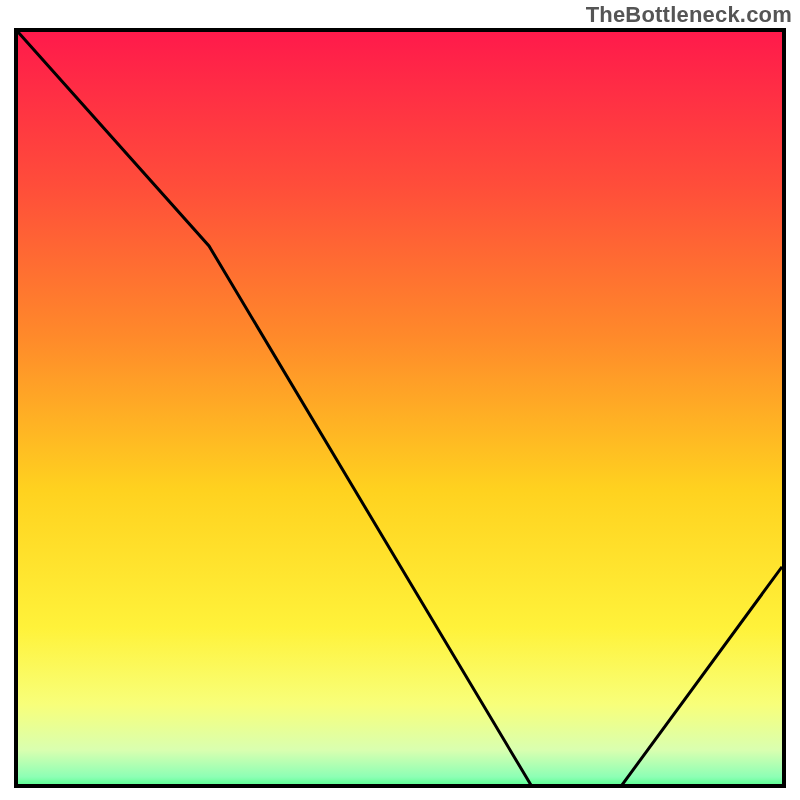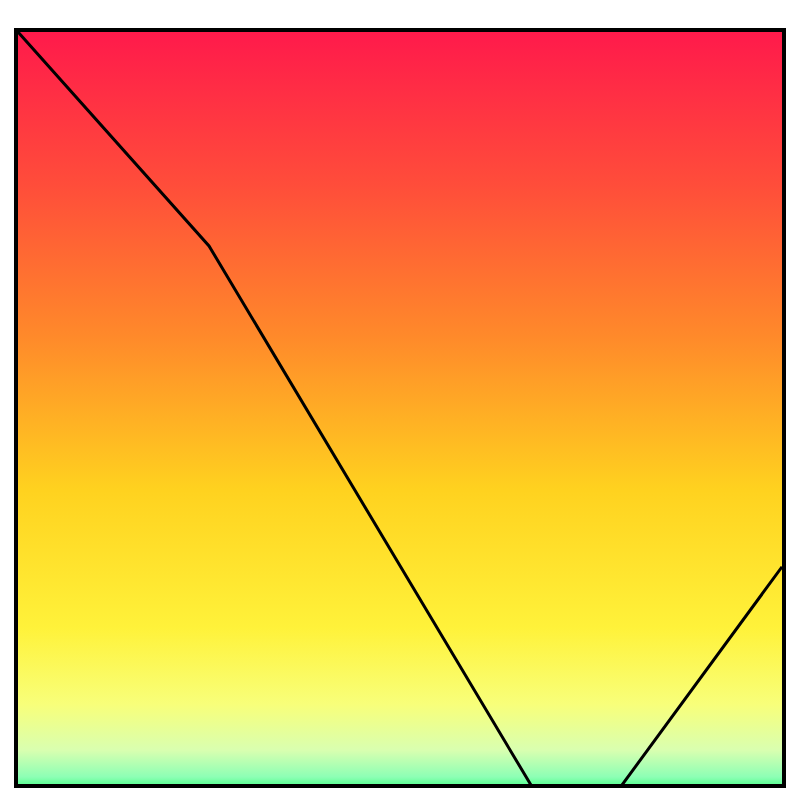--- a/index.html
+++ b/index.html
@@ -48,20 +48,21 @@
   }
   .marker {
     position: absolute;
   }
 </style>
 </head>
 <body>
 
 <div class="outer">
 
+  <div class="watermark">TheBottleneck.com</div>
 
   <div class="frame">
 
     <svg class="gradient" viewBox="0 0 100 100" preserveAspectRatio="none">
       <defs>
         <linearGradient id="bg" x1="0" y1="0" x2="0" y2="1">
             <stop offset="0%" stop-color="#ff1a4b"></stop>
             <stop offset="20%" stop-color="#ff4d3a"></stop>
             <stop offset="40%" stop-color="#ff8a2a"></stop>
             <stop offset="60%" stop-color="#ffd21f"></stop>

